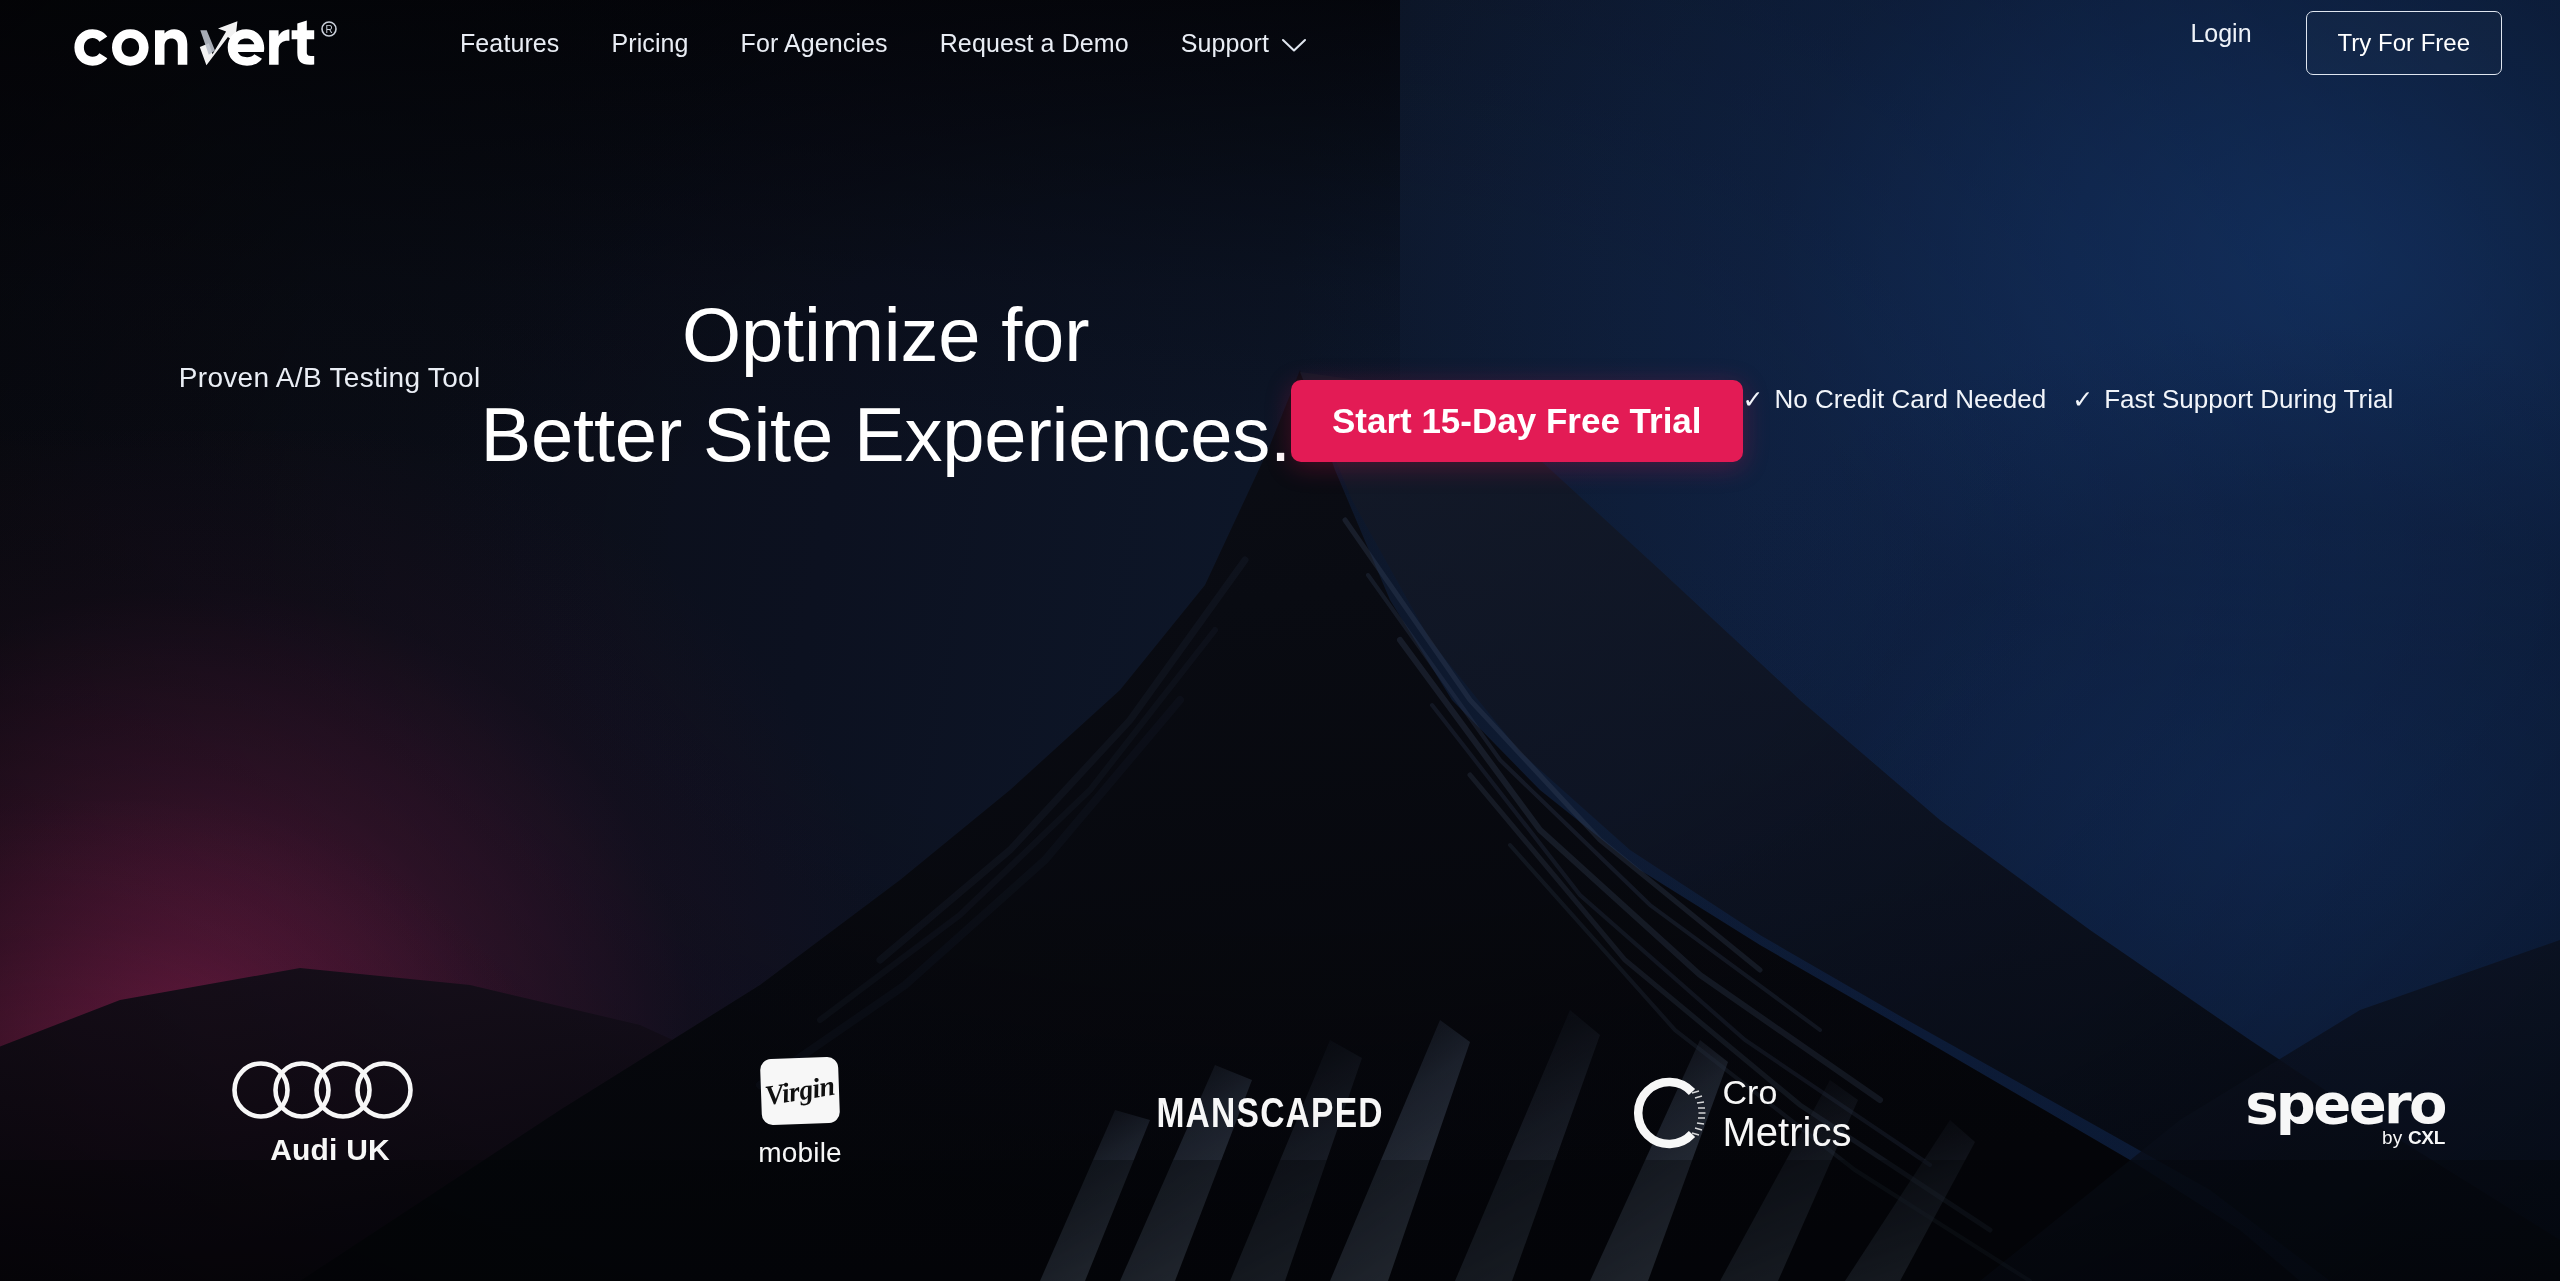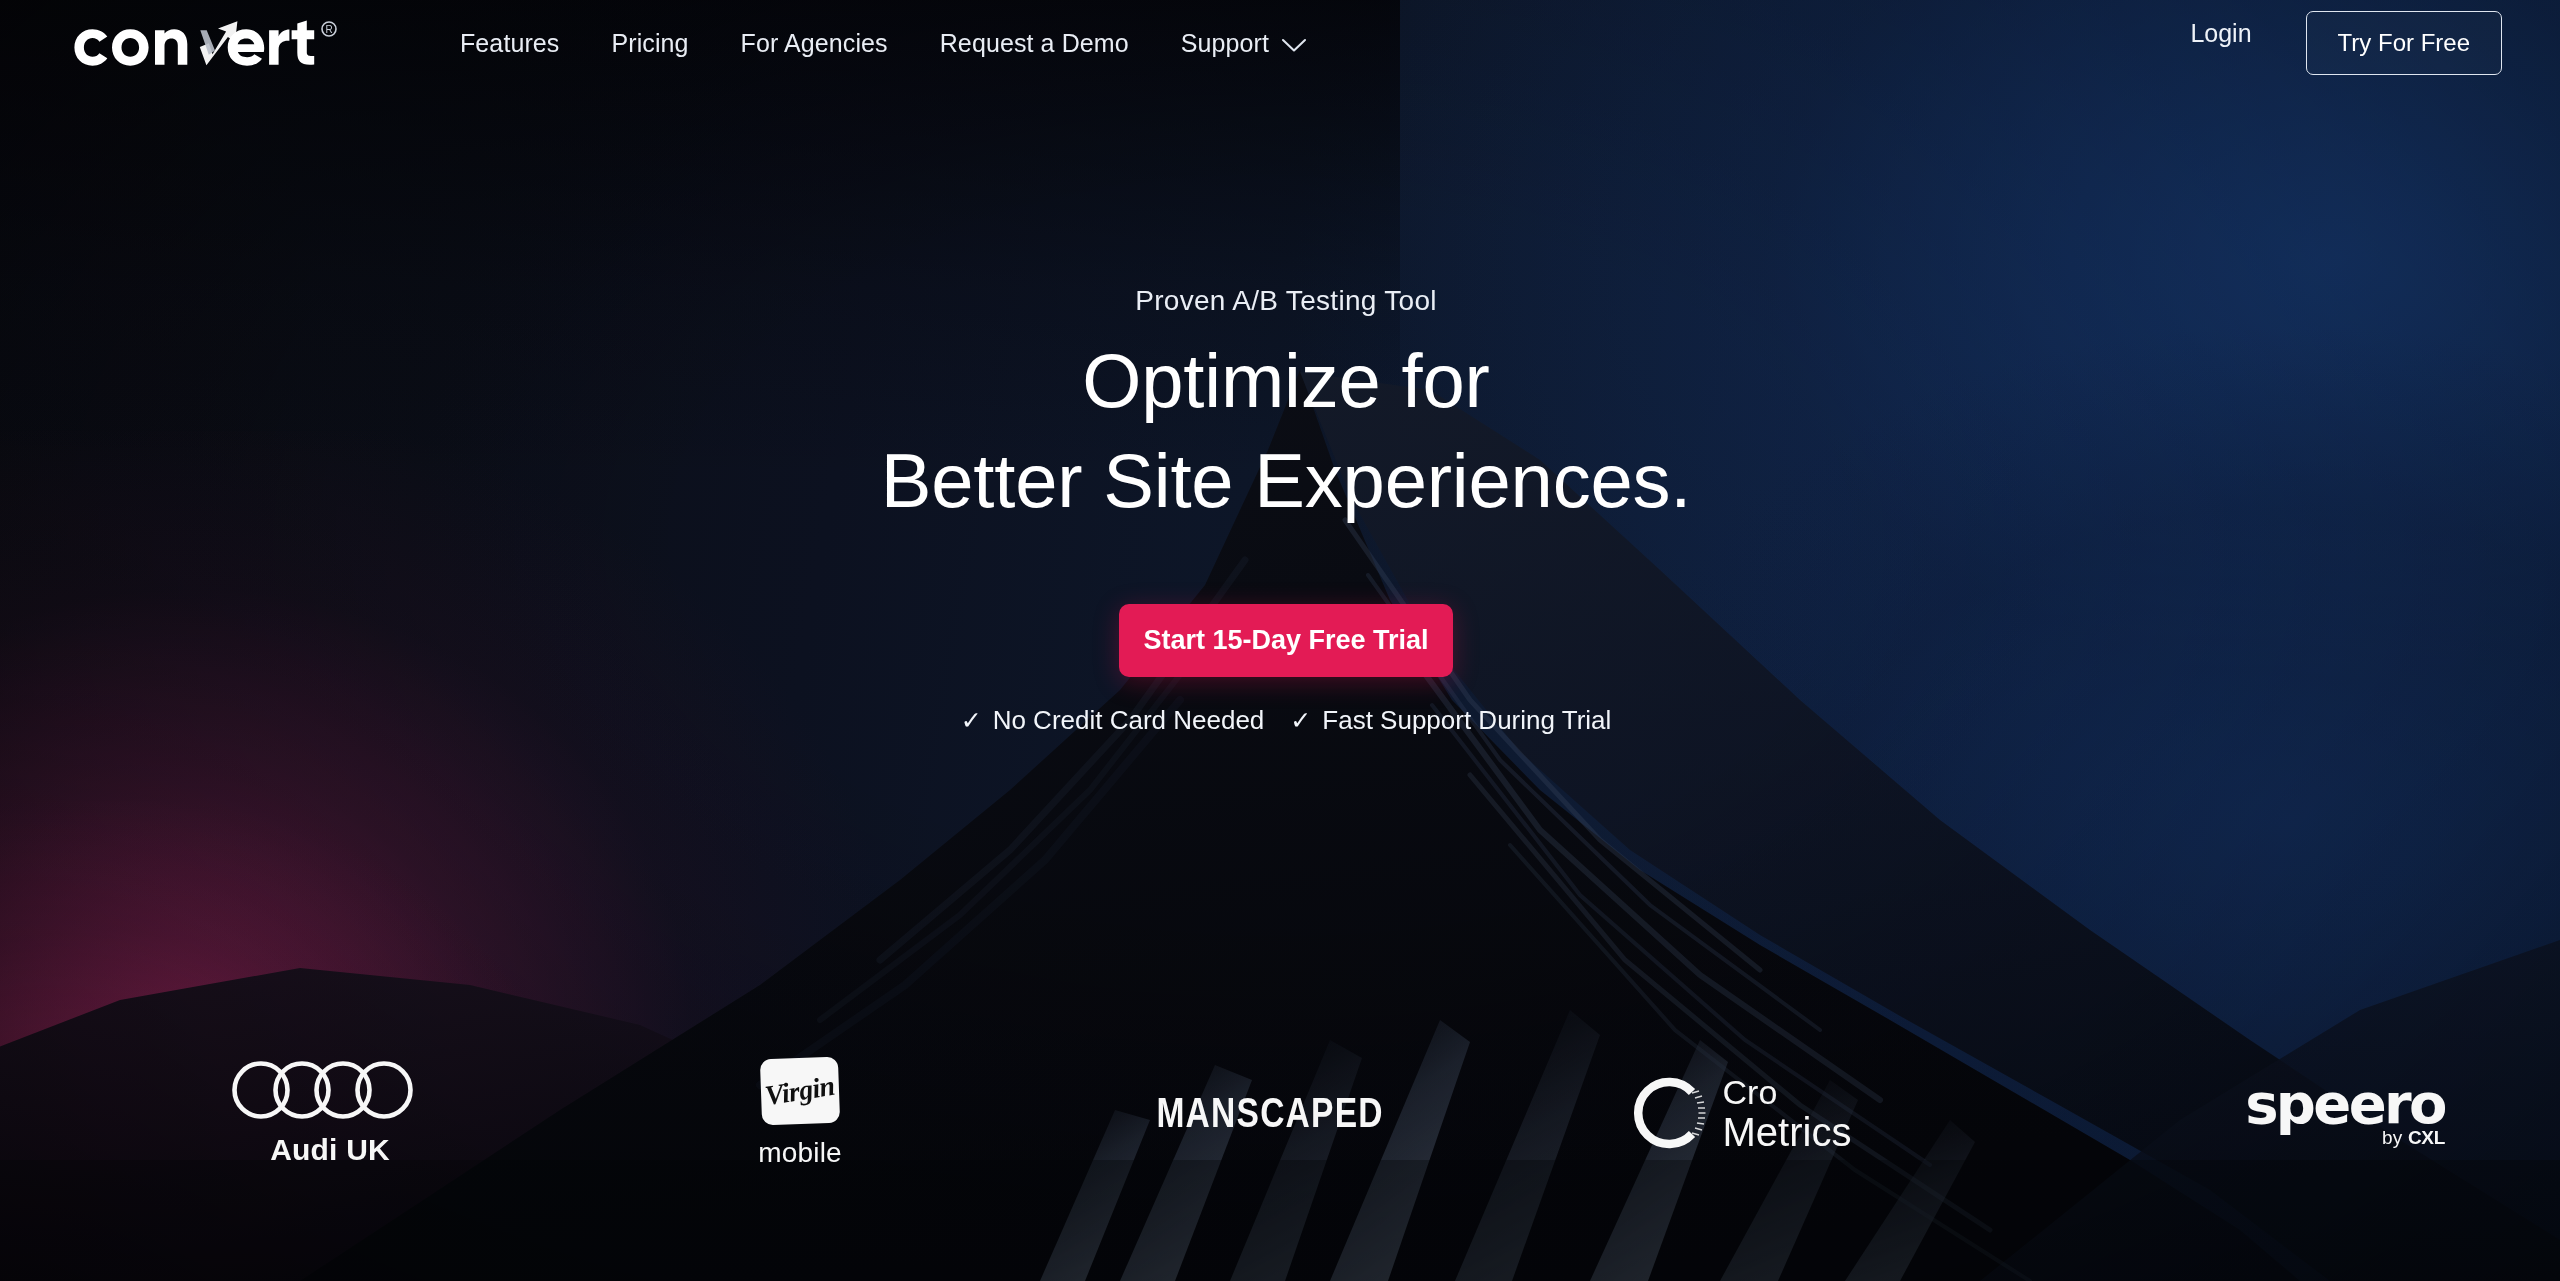--- a/index.html
+++ b/index.html
@@ -112,23 +112,24 @@
     padding:17px 31px;
     background:rgba(255,255,255,.02);
     cursor:pointer;
     white-space:nowrap;
   }
 
   
   .hero{
     position:absolute; left:12px; right:0; top:0;
     z-index:30;
-    display:flex; flex-direction:column; align-items:center;
+    display:flex; align-items:center;
     padding-top:285px;
     pointer-events:none;
+    justify-content:center;
   }
   .hero > *{ pointer-events:auto; }
 
   .eyebrow{
     font-size:28px;
     color:#eaeef5;
     letter-spacing:.3px;
     font-weight:400;
     margin-bottom:14px;
   }
@@ -141,23 +142,23 @@
     letter-spacing:-.2px;
   }
   .headline .l2{ display:block; }
 
   .cta{
     margin-top:72px;
     background:#e31b55;
     color:#fff;
     border:none;
     border-radius:10px;
-    font-size:27px;
+    font-size:35px;
     font-weight:600;
-    padding:21px 24px;
+    padding:21px 41px;
     cursor:pointer;
     font-family:"Liberation Sans", sans-serif;
     box-shadow:0 5px 26px rgba(210,20,75,.30);
   }
 
   .trust{
     margin-top:28px;
     display:flex; align-items:center; gap:26px;
     font-size:26px;
     color:#f2f5fa;

